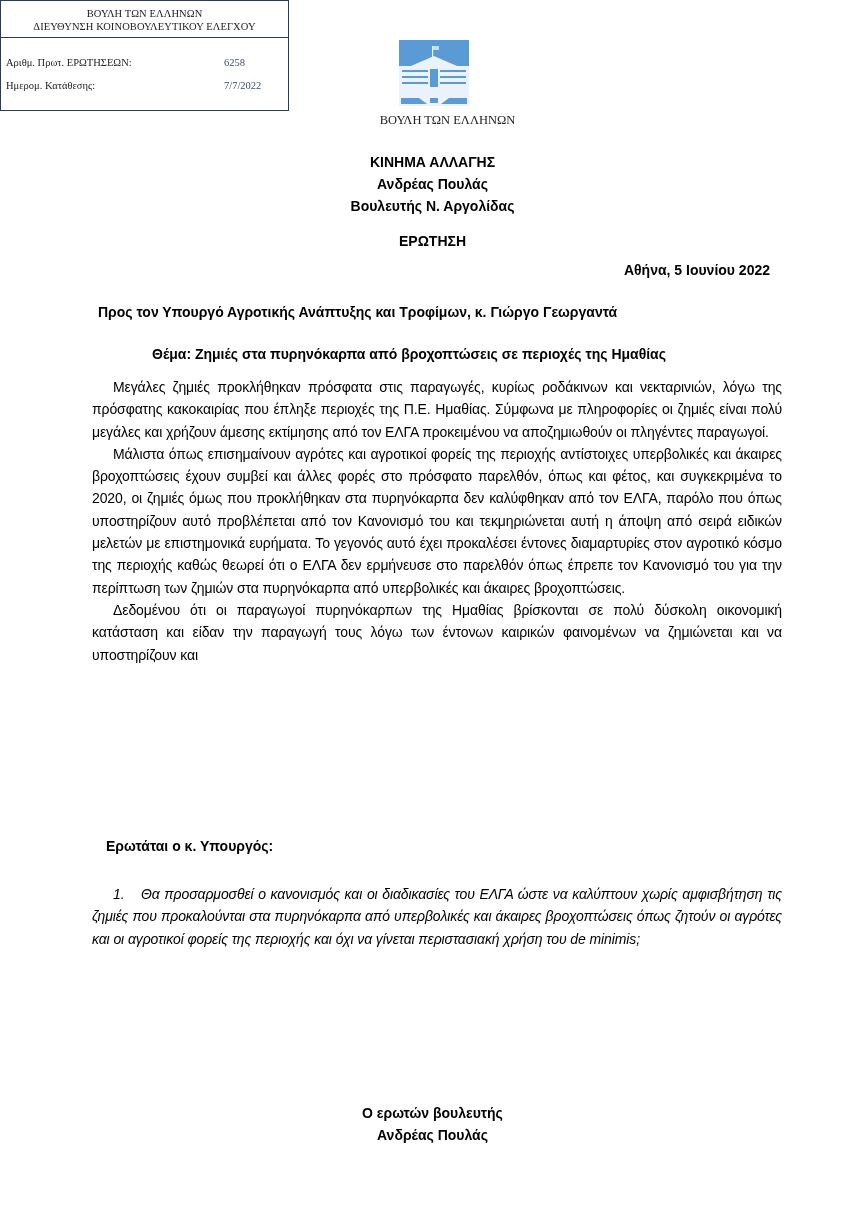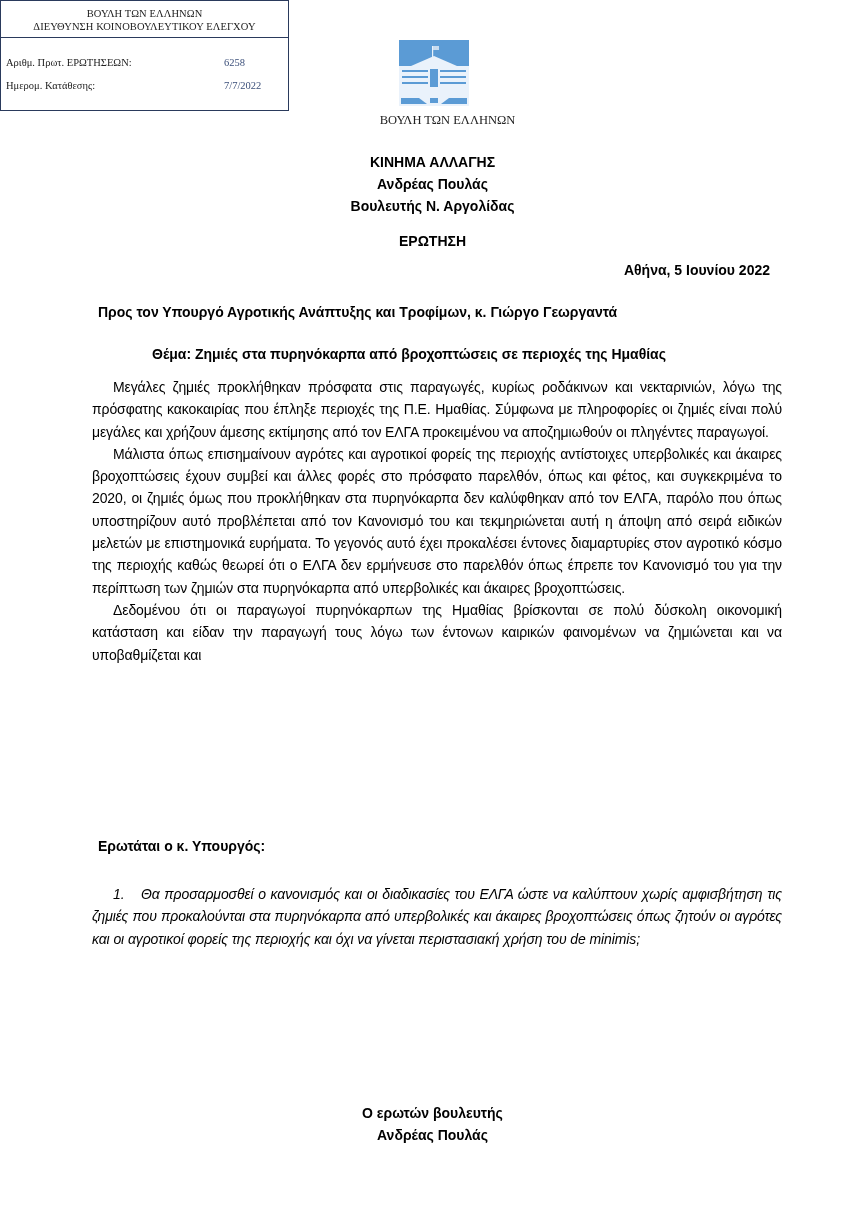--- a/index.html
+++ b/index.html
@@ -86,24 +86,24 @@
 <div class="c" style="top:176px;">Ανδρέας Πουλάς</div>
 <div class="c" style="top:198px;">Βουλευτής Ν. Αργολίδας</div>
 <div class="c" style="top:233px;">ΕΡΩΤΗΣΗ</div>
 <div class="r" style="top:262px;">Αθήνα, 5 Ιουνίου 2022</div>
 <div class="l" style="left:98px; top:304px;">Προς τον Υπουργό Αγροτικής Ανάπτυξης και Τροφίμων, κ. Γιώργο Γεωργαντά</div>
 <div class="l" style="left:152px; top:346px;">Θέμα: Ζημιές στα πυρηνόκαρπα από βροχοπτώσεις σε περιοχές της Ημαθίας</div>
 
 <div class="body-text" style="top:376px;">
   <p>Μεγάλες ζημιές προκλήθηκαν πρόσφατα στις παραγωγές, κυρίως ροδάκινων και νεκταρινιών, λόγω της πρόσφατης κακοκαιρίας που έπληξε περιοχές της Π.Ε. Ημαθίας. Σύμφωνα με πληροφορίες οι ζημιές είναι πολύ μεγάλες και χρήζουν άμεσης εκτίμησης από τον ΕΛΓΑ προκειμένου να αποζημιωθούν οι πληγέντες παραγωγοί.</p>
   <p>Μάλιστα όπως επισημαίνουν αγρότες και αγροτικοί φορείς της περιοχής αντίστοιχες υπερβολικές  και άκαιρες βροχοπτώσεις έχουν συμβεί και άλλες φορές στο πρόσφατο παρελθόν, όπως και φέτος, και συγκεκριμένα το 2020, οι ζημιές όμως που προκλήθηκαν στα πυρηνόκαρπα δεν καλύφθηκαν από τον ΕΛΓΑ, παρόλο που όπως υποστηρίζουν αυτό προβλέπεται από τον Κανονισμό του και τεκμηριώνεται αυτή η άποψη από σειρά ειδικών μελετών με επιστημονικά ευρήματα. Το γεγονός αυτό έχει προκαλέσει έντονες διαμαρτυρίες στον αγροτικό κόσμο της περιοχής καθώς θεωρεί ότι ο ΕΛΓΑ δεν ερμήνευσε στο παρελθόν όπως έπρεπε τον Κανονισμό του για  την περίπτωση των ζημιών στα πυρηνόκαρπα από υπερβολικές και άκαιρες βροχοπτώσεις.</p>
-  <p>Δεδομένου ότι οι παραγωγοί πυρηνόκαρπων της Ημαθίας βρίσκονται σε πολύ δύσκολη οικονομική κατάσταση και είδαν την παραγωγή τους λόγω των έντονων καιρικών φαινομένων να ζημιώνεται και να υποβαθμίζεται και</p>
+  <p>Δεδομένου ότι οι παραγωγοί πυρηνόκαρπων της Ημαθίας βρίσκονται σε πολύ δύσκολη οικονομική κατάσταση και είδαν την παραγωγή τους λόγω των έντονων καιρικών φαινομένων να ζημιώνεται και να υποστηρίζουν και</p>
 </div>
 
-<div class="l" style="left:98px; top:838px;">Ερωτάται ο κ. Υπουργός:</div>
+<div class="l" style="left:106px; top:838px;">Ερωτάται ο κ. Υπουργός:</div>
 
 <div class="body-text" style="top:883px;">
   <div class="list-item">
     <span class="list-num">1.</span><span>Θα προσαρμοσθεί ο κανονισμός  και οι διαδικασίες του ΕΛΓΑ  ώστε να καλύπτουν χωρίς αμφισβήτηση τις ζημιές που προκαλούνται στα πυρηνόκαρπα από υπερβολικές και άκαιρες βροχοπτώσεις όπως ζητούν οι αγρότες και οι αγροτικοί φορείς της περιοχής και όχι να γίνεται περιστασιακή χρήση του de minimis;</span>
   </div>
 </div>
 
 <div class="c" style="top:1105px;">Ο ερωτών βουλευτής</div>
 <div class="c" style="top:1127px;">Ανδρέας Πουλάς</div>
 

